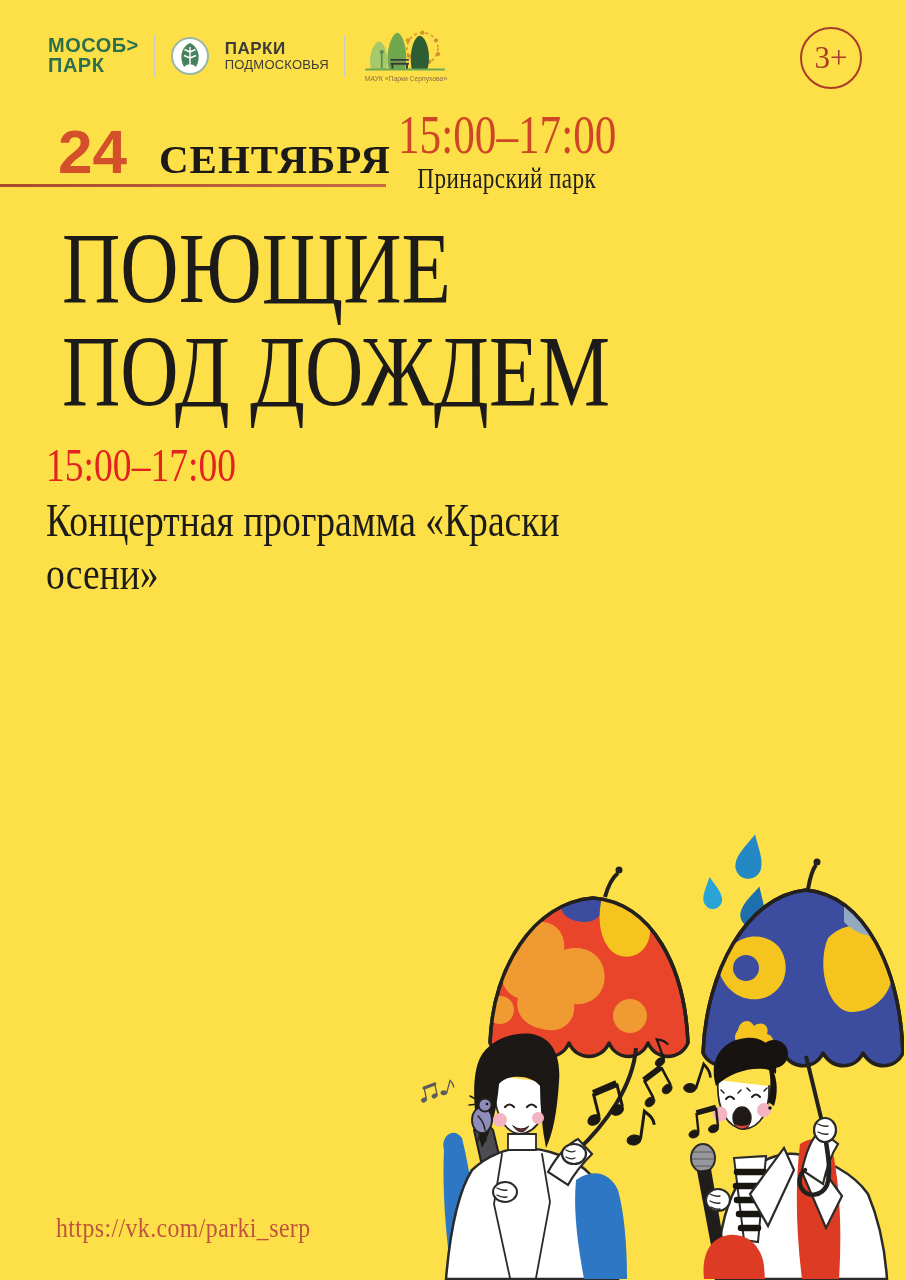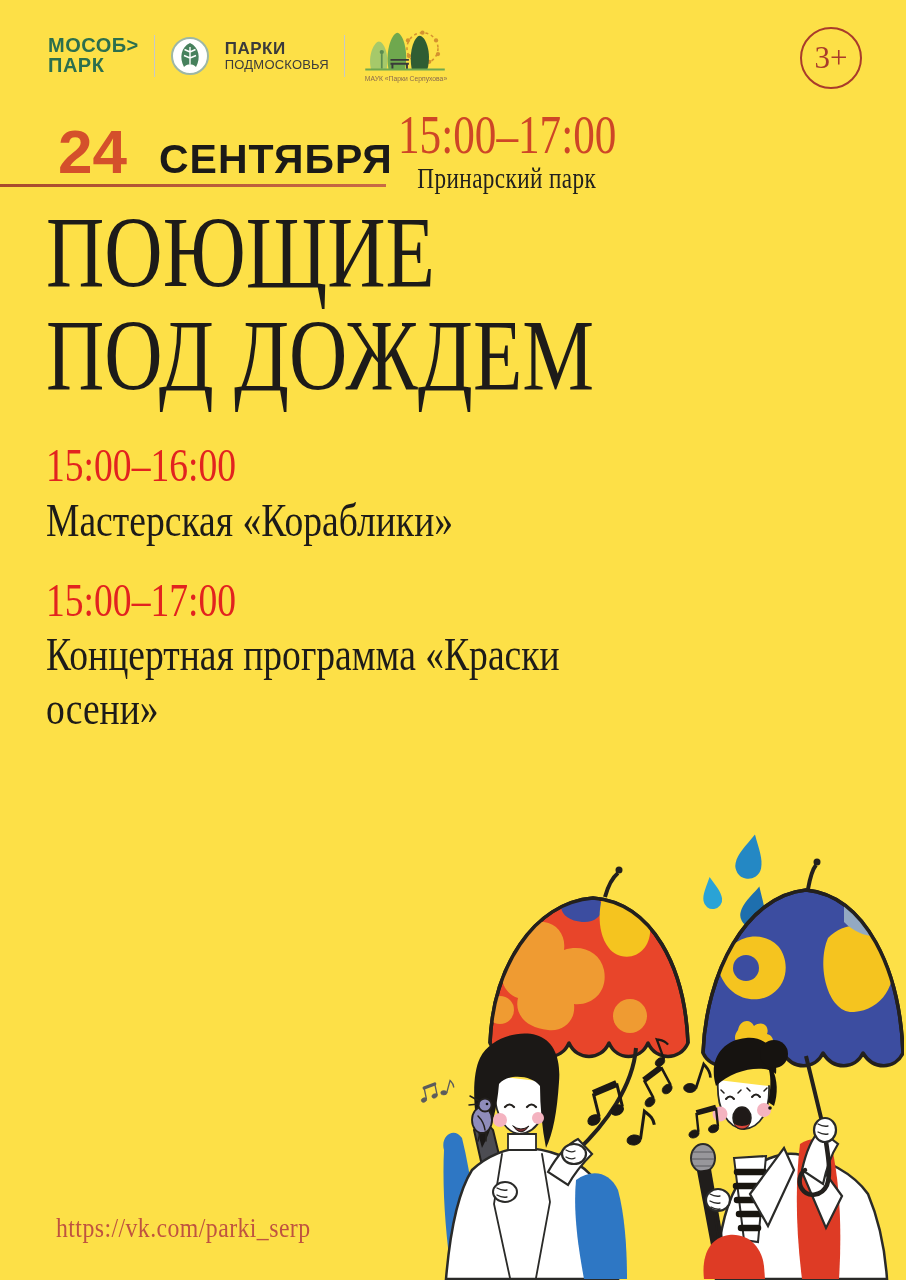--- a/index.html
+++ b/index.html
@@ -17,21 +17,21 @@
   .parki-text .l2{font-size:13px;letter-spacing:0.2px;}
   .age-badge{
     position:absolute;top:27px;right:44px;width:58px;height:58px;
     border:2.5px solid #a93b2b;border-radius:50%;
     display:flex;align-items:center;justify-content:center;
     font-family:"Liberation Serif",serif;font-size:31px;color:#a93b2b;
   }
   
   .date-row{position:absolute;top:116px;left:46px;display:flex;align-items:baseline;gap:32px;white-space:nowrap;margin-left:12px;}
   .date-day{font-size:62px;font-weight:bold;color:#d4502b;}
-  .date-month{font-size:41px;font-weight:bold;letter-spacing:1px;color:#1b1a18;}
+  .date-month{font-size:41px;font-weight:bold;letter-spacing:1px;color:#1b1a18;font-family:Liberation Serif, serif;}
   .date-underline{position:absolute;top:184px;left:0;width:386px;height:3px;
     background:linear-gradient(90deg,#a84a2c,#c96a45);}
   .session{position:absolute;top:108px;left:398px;width:272px;text-align:center;
     transform:scaleX(0.8);transform-origin:0 0;font-family:"Liberation Serif",serif;white-space:nowrap;}
   .session-time{font-size:54px;color:#ce4627;line-height:1.0;}
   .session-place{font-size:29px;color:#21201e;line-height:1.15;letter-spacing:0.5px;}
   
   .title{position:absolute;top:202px;left:46px;}
   .title-line{font-family:"Liberation Serif",serif;font-size:101px;line-height:1.02;
     display:block;transform:scaleX(0.8);transform-origin:0 0;color:#1d1b19;white-space:nowrap;}
@@ -100,30 +100,26 @@
     <span class="date-day">24</span>
     <span class="date-month">СЕНТЯБРЯ</span>
   </div>
   <div class="date-underline"></div>
 
   <div class="session">
     <div class="session-time">15:00–17:00</div>
     <div class="session-place">Принарский парк</div>
   </div>
 
-  <h1 class="title" style="margin:0;font-weight:normal;">
+  <h1 class="title" style="margin:16px;font-weight:normal;">
     <span class="title-line">ПОЮЩИЕ</span>
     <span class="title-line">ПОД ДОЖДЕМ</span>
   </h1>
 
   <div class="schedule">
-    <div class="sched-item">
-      <span class="sched-time">15:00–16:00</span>
-      <span class="sched-label">Мастерская «Кораблики»</span>
-    </div>
     <div class="sched-item">
       <span class="sched-time">15:00–17:00</span>
       <span class="sched-label">Концертная программа «Краски осени»</span>
     </div>
   </div>
 
   <a class="vk-url" href="#">https://vk.com/parki_serp</a>
 
   <div class="illustration">
     <svg width="506" height="462" viewBox="0 0 506 462">

